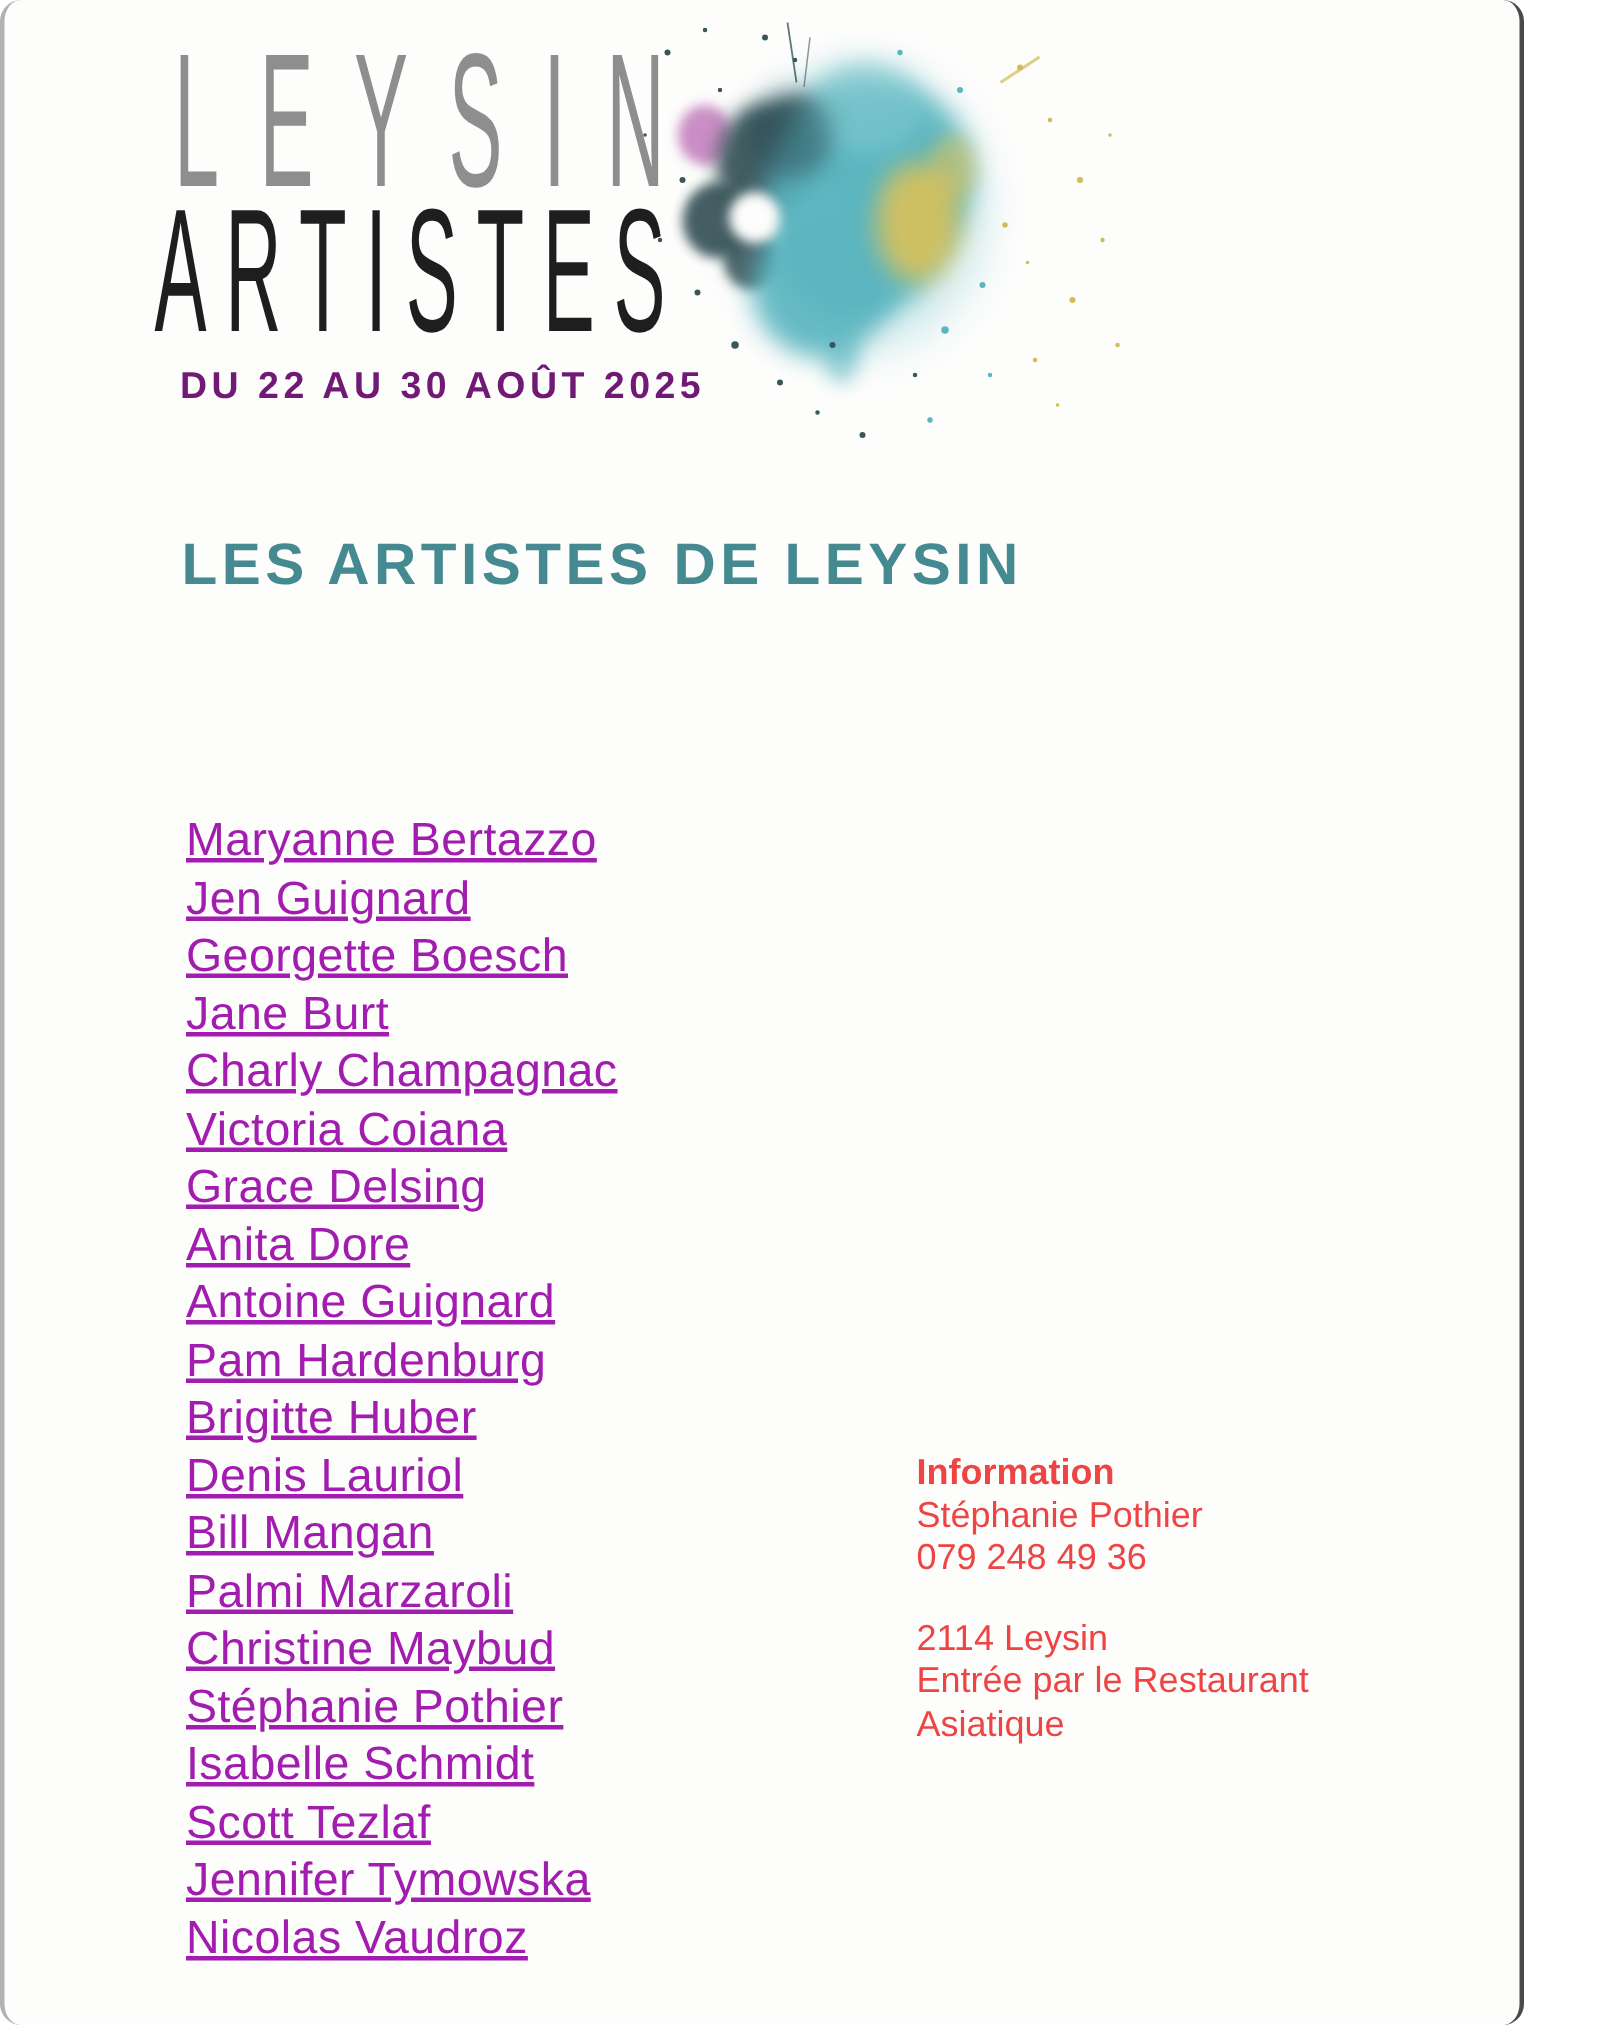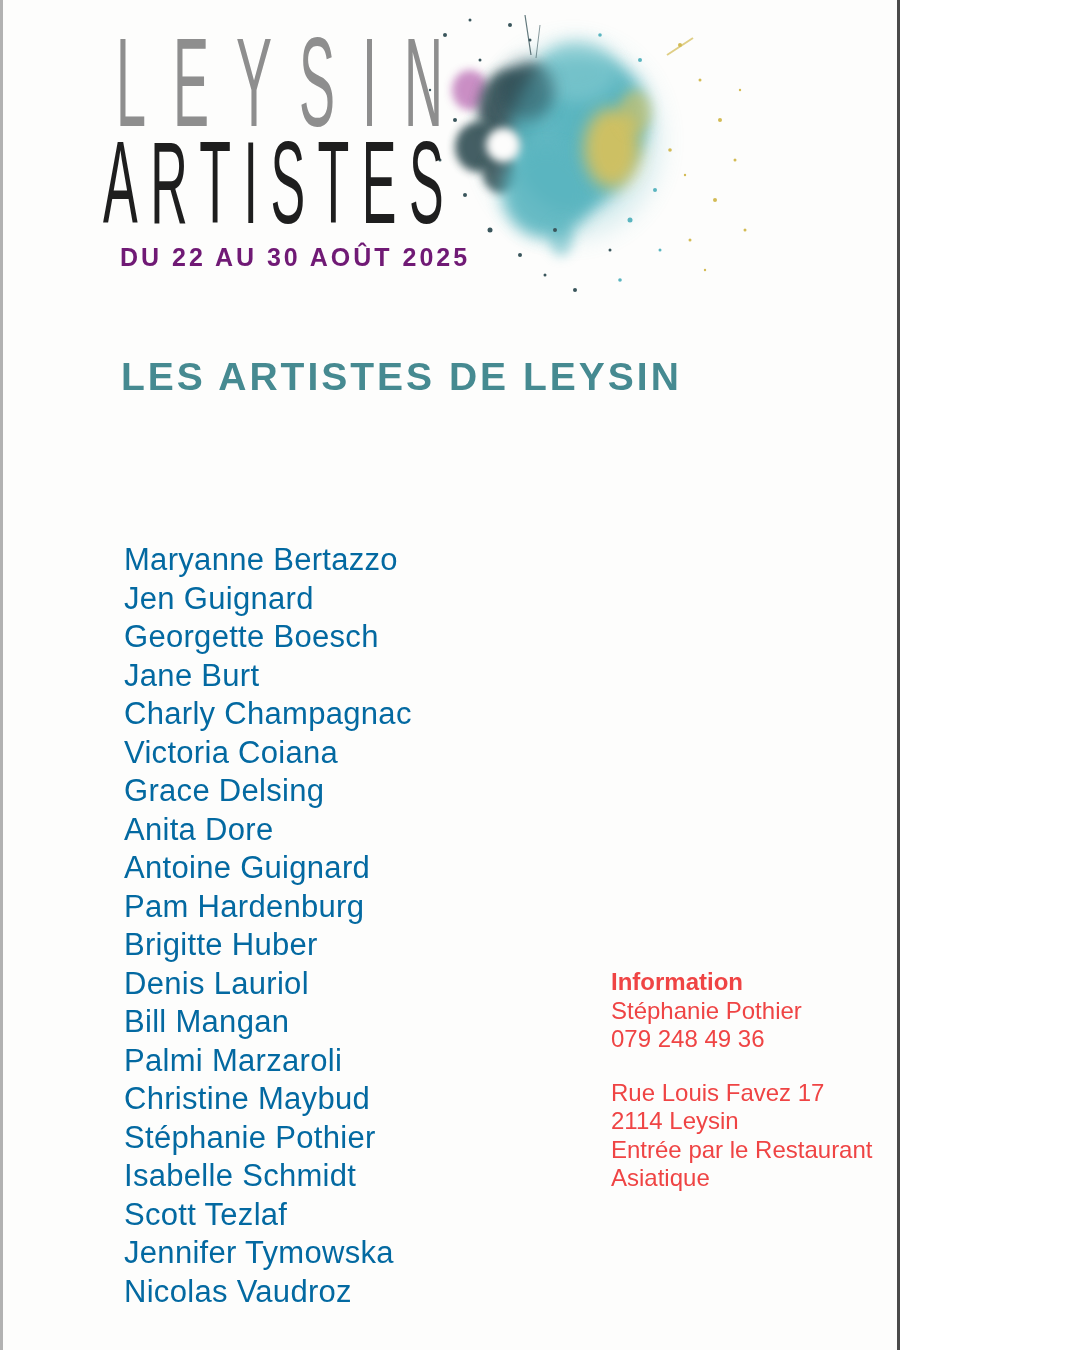--- a/index.html
+++ b/index.html
@@ -1,25 +1,26 @@
 <!DOCTYPE html>
 <html><head>
 <meta charset="utf-8">
 <style>
   html, body { margin: 0; padding: 0; background: #ffffff; }
   .page {
     position: relative;
-    width: 900px;
+    width: 1016px;
     height: 1350px;
     box-sizing: border-box;
     background: #fdfdfc;
     border-left: 3px solid #b2b2b2;
     border-right: 3px solid #4a4a4a;
     overflow: hidden;
     font-family: "Liberation Sans", sans-serif;
+    border-radius: 14px;
   }
 
   
   .logo-leysin {
     position: absolute;
     left: 113px; top: 18px;
     font-size: 54px;
     line-height: 54px;
     font-weight: 200;
     color: #8e8e8e;
@@ -79,22 +80,23 @@
 
   
   .artists {
     position: absolute;
     left: 121px; top: 541px;
     margin: 0; padding: 0;
     list-style: none;
     font-size: 31px;
     line-height: 38.5px;
     letter-spacing: 0.3px;
-    color: #0369a1;
-    z-index: 3;
+    color: #a21caf;
+    z-index: 3;
+    text-decoration: underline;
   }
 
   
   .info {
     position: absolute;
     left: 608px; top: 968px;
     font-size: 24px;
     line-height: 28.5px;
     color: #ef4444;
     z-index: 3;
@@ -244,20 +246,19 @@
       <li>Nicolas Vaudroz</li>
     </ul>
 
   <aside class="info">
     <div class="info-block">
       <div class="info-title">Information</div>
       <div>Stéphanie Pothier</div>
       <div>079 248 49 36</div>
     </div>
     <div class="info-block">
-      <div>Rue Louis Favez 17</div>
       <div>2114 Leysin</div>
       <div>Entrée par le Restaurant</div>
       <div>Asiatique</div>
     </div>
   </aside>
 
 </div>
 
 </body></html>

